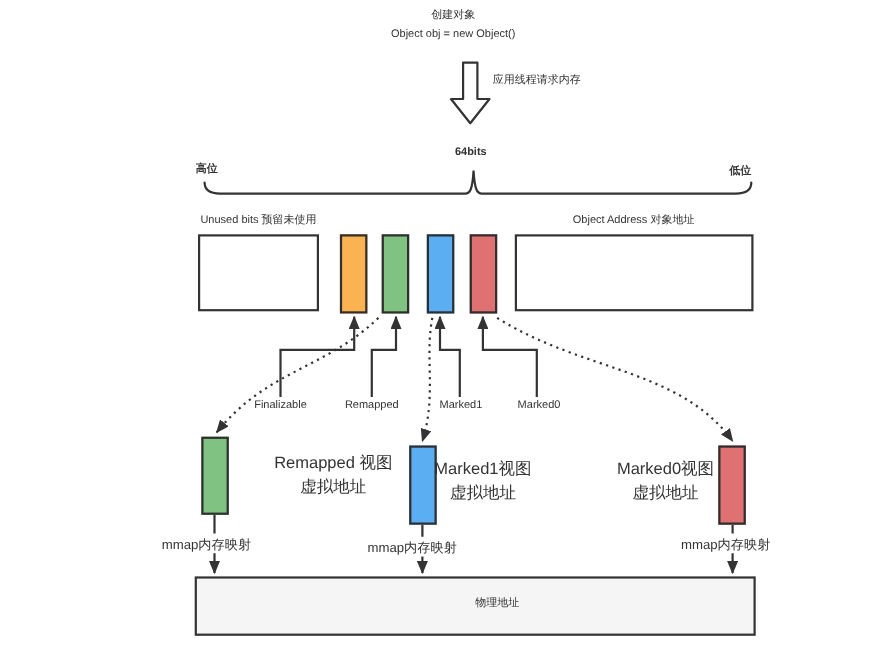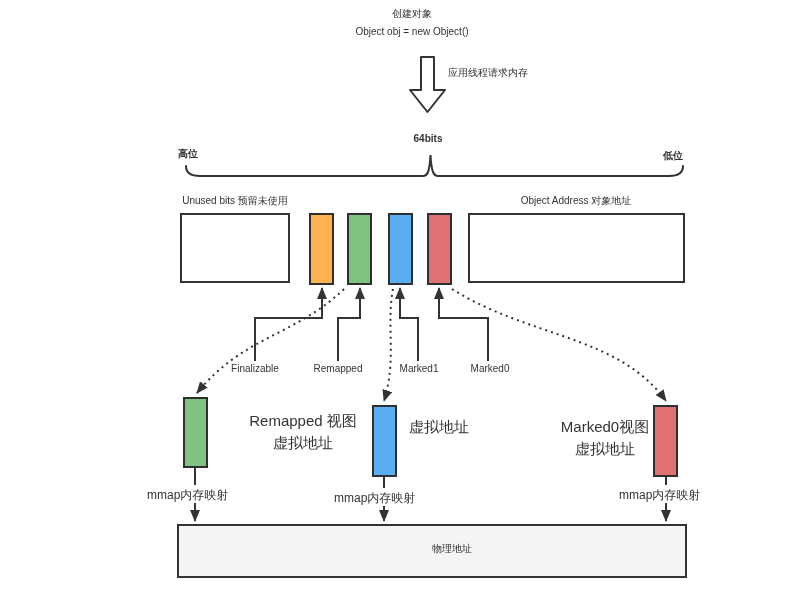--- a/index.html
+++ b/index.html
@@ -76,20 +76,21 @@
   <div class="txt ctr z3" style="left:440px;top:363px;width:100px;">Marked0</div>
 
   <div class="bar" style="left: 183px; top: 397px; height: 71px; background-color: rgb(128, 194, 129);"></div>
   <div class="twoLine" style="left:210px;top:410px;width:110px;margin-left:38px;">
     <div>Remapped 视图</div>
     <div>虚拟地址</div>
   </div>
 
   <div class="bar" style="left: 372px; top: 405px; height: 72px; background-color: rgb(91, 174, 242);"></div>
   <div class="twoLine" style="left:394px;top:416px;width:90px;">
+    <div>Marked1视图</div>
     <div>虚拟地址</div>
   </div>
 
   <div class="bar" style="left: 653px; top: 405px; height: 72px; background-color: rgb(223, 113, 115);"></div>
   <div class="twoLine" style="left:560px;top:416px;width:90px;">
     <div>Marked0视图</div>
     <div>虚拟地址</div>
   </div>
 
   <div class="mmap" style="left:147px;top:487px;width:100px;">mmap内存映射</div>

